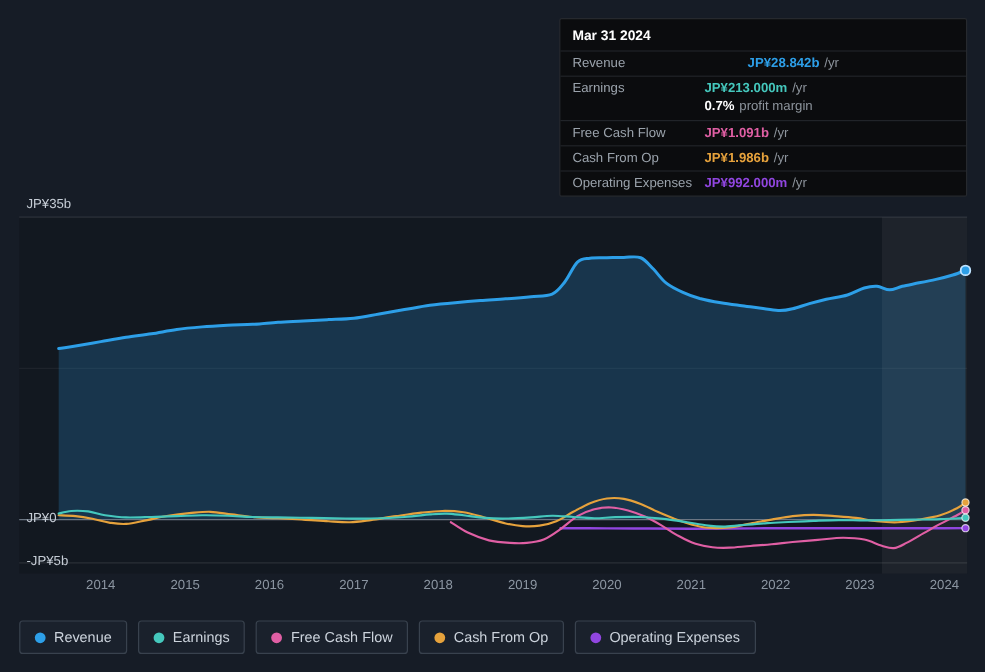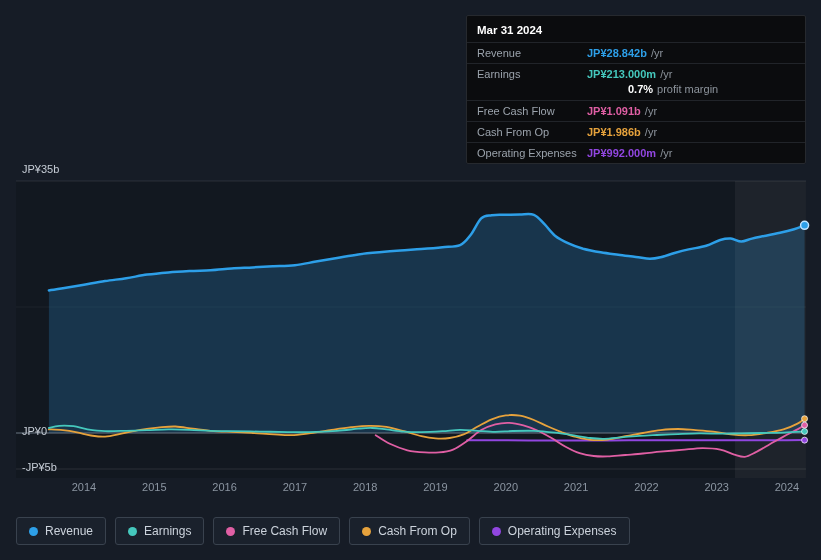--- a/index.html
+++ b/index.html
@@ -36,29 +36,29 @@
 </head>
 <body>
 
 <div class="page">
 
   <div class="tooltip">
     <div class="tt-header">Mar 31 2024</div>
     <div id="tt-rows">
         <div class="tt-row">
           <span class="tt-label">Revenue</span>
-          <span class="tt-value" style="color: rgb(45, 159, 232);">JP¥28.842b<span class="tt-suffix">/yr</span></span>
+          <span class="tt-value" style="color: rgb(45, 159, 232); margin-left: 36px;">JP¥28.842b<span class="tt-suffix">/yr</span></span>
         </div>
         <div class="tt-row">
           <span class="tt-label">Earnings</span>
           <span class="tt-value" style="color: rgb(69, 200, 189);">JP¥213.000m<span class="tt-suffix">/yr</span></span>
         </div>
         <div class="tt-row sub">
           <span class="tt-label"></span>
-          <span class="tt-value" style="color: rgb(255, 255, 255); margin-left: 41px;">0.7%<span class="tt-suffix">profit margin</span></span>
+          <span class="tt-value" style="color: rgb(255, 255, 255);">0.7%<span class="tt-suffix">profit margin</span></span>
         </div>
         <div class="tt-row">
           <span class="tt-label">Free Cash Flow</span>
           <span class="tt-value" style="color: rgb(224, 95, 164);">JP¥1.091b<span class="tt-suffix">/yr</span></span>
         </div>
         <div class="tt-row">
           <span class="tt-label">Cash From Op</span>
           <span class="tt-value" style="color: rgb(230, 162, 60);">JP¥1.986b<span class="tt-suffix">/yr</span></span>
         </div>
         <div class="tt-row">

